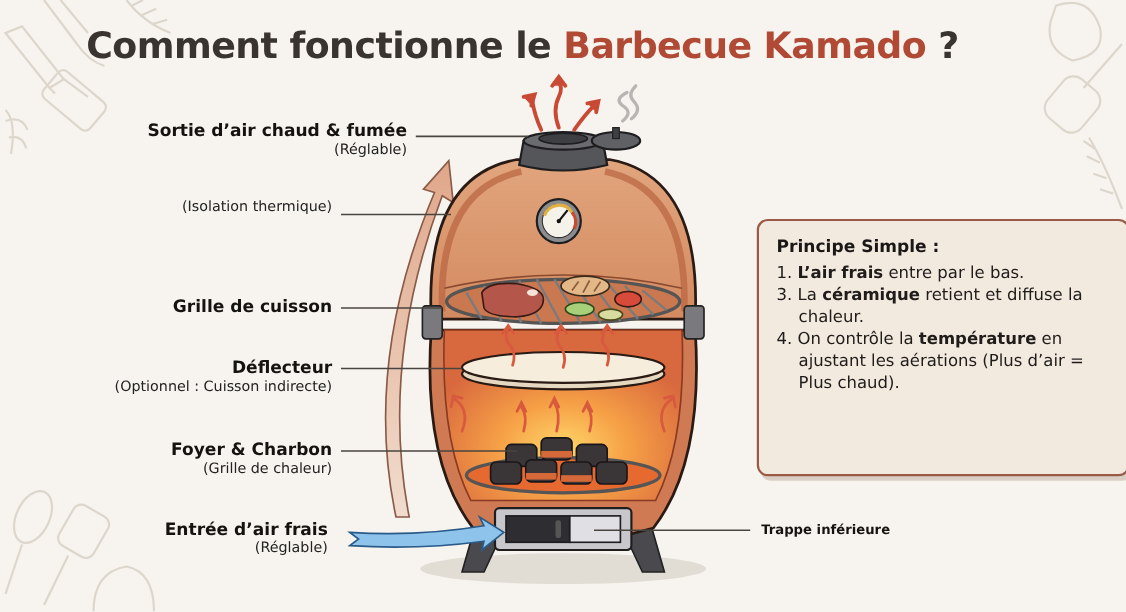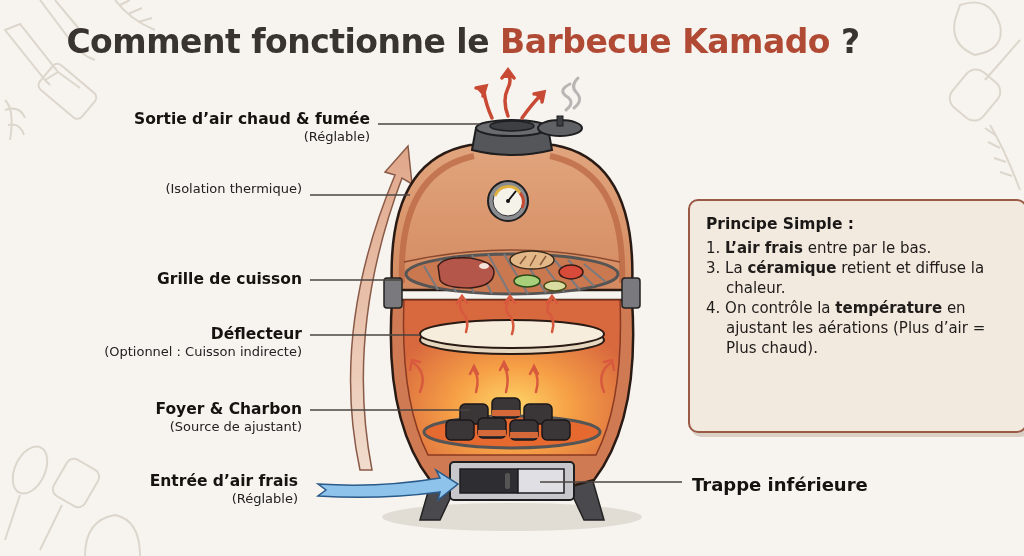--- a/index.html
+++ b/index.html
@@ -5,39 +5,39 @@
   * { box-sizing: border-box; margin: 0; padding: 0; }
   html, body { width: 1024px; height: 556px; overflow: hidden; }
   body {
     background: #f7f4ef;
     font-family: "DejaVu Sans", sans-serif;
     position: relative;
     color: #1c1a18;
   }
   .bg-deco { position: absolute; left: 0; top: 0; width: 1024px; height: 556px; pointer-events: none; }
   .title {
-    position: absolute; left: 0; top: 22px; width: 926px; text-align: center;
+    position: absolute; left: 12px; top: 22px; width: 926px; text-align: center;
     font-family: "DejaVu Sans", sans-serif; font-weight: bold; font-size: 33px;
     letter-spacing: -0.5px; color: #3a3430;
   }
   .title .accent { color: #b04a35; }
   .label { position: absolute; text-align: right; line-height: 1.2; }
   .label .main { font-weight: bold; font-size: 15.5px; color: #151310; display: block; }
   .label .sub { font-size: 13px; color: #222; display: block; }
   .diagram { position: absolute; left: 0; top: 0; width: 1024px; height: 556px; }
   .principle-box {
     position: absolute; left: 688px; top: 199px; width: 339px; height: 234px;
     background: #f2e9df; border: 2px solid #9a5a45; border-radius: 10px;
     box-shadow: 3px 4px 0 #d9cfc4; padding: 14px 16px 10px 16px;
   }
   .principle-box .ph { font-weight: bold; font-size: 15.5px; color: #1a1816; margin-bottom: 6px; }
   .principle-box ol { list-style: none; }
   .principle-box li { font-size: 15px; line-height: 1.33; color: #1f1c1a; padding-left: 20px; text-indent: -20px; }
   .principle-box li b { font-weight: bold; }
-  .trappe { position: absolute; left: 692px; top: 474px; font-weight: bold; font-size: 18px; color: #151310; }
+  .trappe { position: absolute; left: 692px; top: 474px; font-weight: bold; font-size: 12px; color: #151310; }
 </style>
 </head>
 <body>
 
 <svg class="bg-deco" viewBox="0 0 1024 556">
   <g fill="none" stroke="#ddd6cc" stroke-width="2">
 
     <path d="M40 0 L70 40 M55 0 L80 30 M70 40 Q80 55 95 60"></path>
 
     <g>
@@ -248,21 +248,21 @@
 </div>
 <div class="label" style="right:722px; top:270px;">
   <span class="main">Grille de cuisson</span>
 </div>
 <div class="label" style="right:722px; top:325px;">
   <span class="main">Déflecteur</span>
   <span class="sub">(Optionnel : Cuisson indirecte)</span>
 </div>
 <div class="label" style="right:722px; top:400px;">
   <span class="main">Foyer &amp; Charbon</span>
-  <span class="sub">(Source de ajustant)</span>
+  <span class="sub">(Grille de chaleur)</span>
 </div>
 <div class="label" style="right:726px; top:472px;">
   <span class="main">Entrée d’air frais</span>
   <span class="sub">(Réglable)</span>
 </div>
 
 <div class="trappe">Trappe inférieure</div>
 
 <div class="principle-box">
   <div class="ph">Principe Simple :</div>

